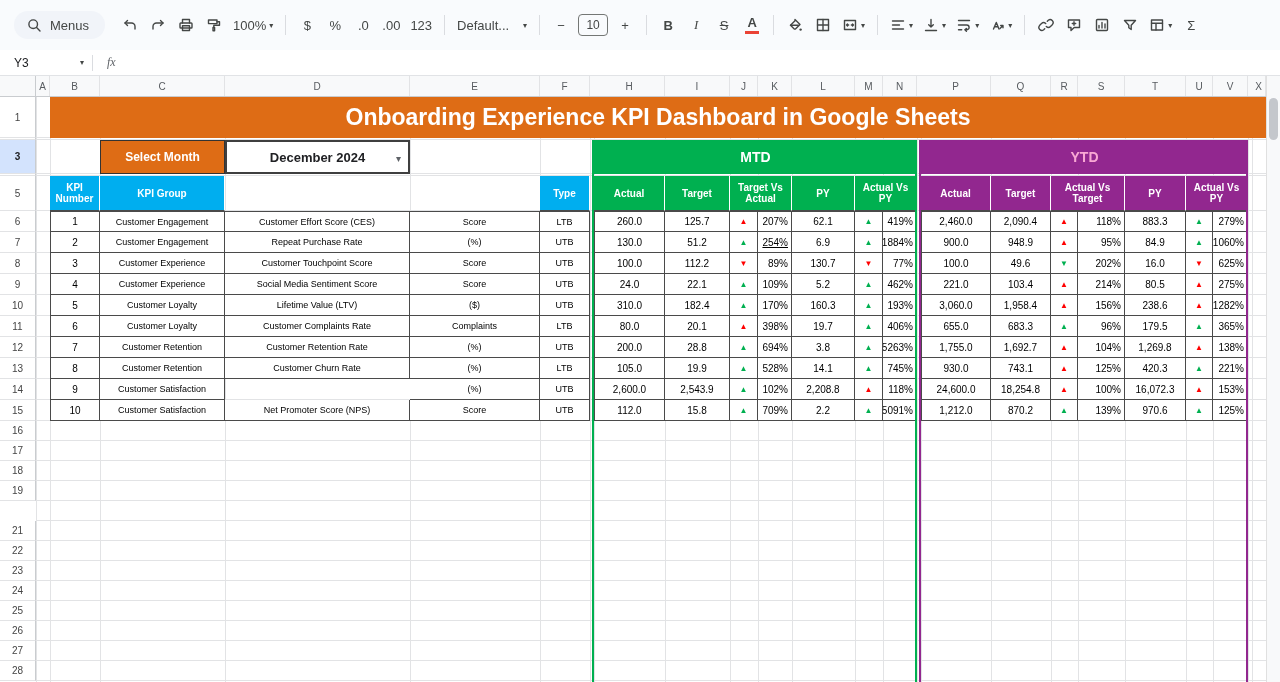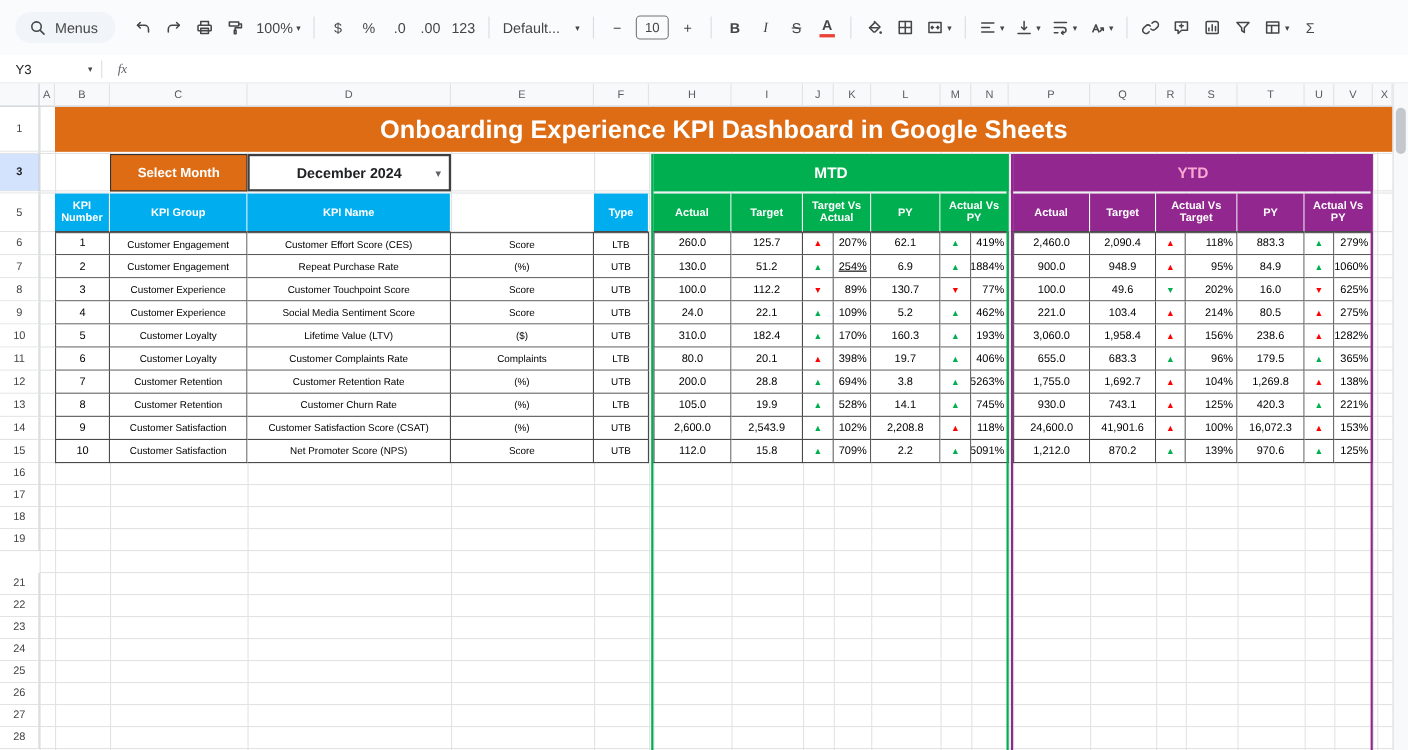--- a/index.html
+++ b/index.html
@@ -369,21 +369,20 @@
     <div class="gh" style="top: 443px;"></div>
     <div class="gh" style="top: 463px;"></div>
     <div class="gh" style="top: 483px;"></div>
     <div class="gh" style="top: 503px;"></div>
     <div class="gh" style="top: 523px;"></div>
     <div class="gh" style="top: 543px;"></div>
     <div class="gh" style="top: 563px;"></div>
     <div class="gh" style="top: 583px;"></div>
     <div class="cell hdr hc" style="left: 50px; width: 50px; top: 79px; height: 35px;">KPI Number</div>
     <div class="cell hdr hc" style="left: 100px; width: 125px; top: 79px; height: 35px;">KPI Group</div>
-    <div class="cell hdr hc" style="left: 225px; width: 185px; top: 79px; height: 35px;">KPI Name</div>
     <div class="cell hdr hc" style="left: 540px; width: 50px; top: 79px; height: 35px;">Type</div>
     <div class="cell hdr hg" style="left: 594px; width: 71px; top: 79px; height: 35px;">Actual</div>
     <div class="cell hdr hg" style="left: 665px; width: 65px; top: 79px; height: 35px;">Target</div>
     <div class="cell hdr hg" style="left: 730px; width: 62px; top: 79px; height: 35px;">Target Vs Actual</div>
     <div class="cell hdr hg" style="left: 792px; width: 63px; top: 79px; height: 35px;">PY</div>
     <div class="cell hdr hg" style="left: 855px; width: 62px; top: 79px; height: 35px;">Actual Vs PY</div>
     <div class="cell hdr hp" style="left: 921px; width: 70px; top: 79px; height: 35px;">Actual</div>
     <div class="cell hdr hp" style="left: 991px; width: 60px; top: 79px; height: 35px;">Target</div>
     <div class="cell hdr hp" style="left: 1051px; width: 74px; top: 79px; height: 35px;">Actual Vs Target</div>
     <div class="cell hdr hp" style="left: 1125px; width: 61px; top: 79px; height: 35px;">PY</div>
@@ -535,32 +534,31 @@
     <div class="cell d-pct" style="left: 883px; width: 34px; top: 261px; height: 21px;">745%</div>
     <div class="cell d-val bl" style="left: 921px; width: 70px; top: 261px; height: 21px;">930.0</div>
     <div class="cell d-val" style="left: 991px; width: 60px; top: 261px; height: 21px;">743.1</div>
     <div class="cell d-tri tred" style="left: 1051px; width: 27px; top: 261px; height: 21px;">▲</div>
     <div class="cell d-pct" style="left: 1078px; width: 47px; top: 261px; height: 21px;">125%</div>
     <div class="cell d-val" style="left: 1125px; width: 61px; top: 261px; height: 21px;">420.3</div>
     <div class="cell d-tri tgreen" style="left: 1186px; width: 27px; top: 261px; height: 21px;">▲</div>
     <div class="cell d-pct" style="left: 1213px; width: 35px; top: 261px; height: 21px;">221%</div>
     <div class="cell d-val bl" style="left: 50px; width: 50px; top: 282px; height: 21px;">9</div>
     <div class="cell d-txt" style="left: 100px; width: 125px; top: 282px; height: 21px;">Customer Satisfaction</div>
-    <div class="cell d-txt" style="left: 225px; width: 185px; top: 282px; height: 21px;">Customer Satisfaction Score (CSAT)</div>
     <div class="cell d-txt" style="left: 410px; width: 130px; top: 282px; height: 21px;">(%)</div>
     <div class="cell d-txt" style="left: 540px; width: 50px; top: 282px; height: 21px;">UTB</div>
     <div class="cell d-val bl" style="left: 594px; width: 71px; top: 282px; height: 21px;">2,600.0</div>
     <div class="cell d-val" style="left: 665px; width: 65px; top: 282px; height: 21px;">2,543.9</div>
     <div class="cell d-tri tgreen" style="left: 730px; width: 28px; top: 282px; height: 21px;">▲</div>
     <div class="cell d-pct" style="left: 758px; width: 34px; top: 282px; height: 21px;">102%</div>
     <div class="cell d-val" style="left: 792px; width: 63px; top: 282px; height: 21px;">2,208.8</div>
     <div class="cell d-tri tred" style="left: 855px; width: 28px; top: 282px; height: 21px;">▲</div>
     <div class="cell d-pct" style="left: 883px; width: 34px; top: 282px; height: 21px;">118%</div>
     <div class="cell d-val bl" style="left: 921px; width: 70px; top: 282px; height: 21px;">24,600.0</div>
-    <div class="cell d-val" style="left: 991px; width: 60px; top: 282px; height: 21px;">41,901.6</div>
+    <div class="cell d-val" style="left: 991px; width: 60px; top: 282px; height: 21px;">18,254.8</div>
     <div class="cell d-tri tred" style="left: 1051px; width: 27px; top: 282px; height: 21px;">▲</div>
     <div class="cell d-pct" style="left: 1078px; width: 47px; top: 282px; height: 21px;">100%</div>
     <div class="cell d-val" style="left: 1125px; width: 61px; top: 282px; height: 21px;">16,072.3</div>
     <div class="cell d-tri tred" style="left: 1186px; width: 27px; top: 282px; height: 21px;">▲</div>
     <div class="cell d-pct" style="left: 1213px; width: 35px; top: 282px; height: 21px;">153%</div>
     <div class="cell d-val bl" style="left: 50px; width: 50px; top: 303px; height: 21px;">10</div>
     <div class="cell d-txt" style="left: 100px; width: 125px; top: 303px; height: 21px;">Customer Satisfaction</div>
     <div class="cell d-txt" style="left: 225px; width: 185px; top: 303px; height: 21px;">Net Promoter Score (NPS)</div>
     <div class="cell d-txt" style="left: 410px; width: 130px; top: 303px; height: 21px;">Score</div>
     <div class="cell d-txt" style="left: 540px; width: 50px; top: 303px; height: 21px;">UTB</div>

